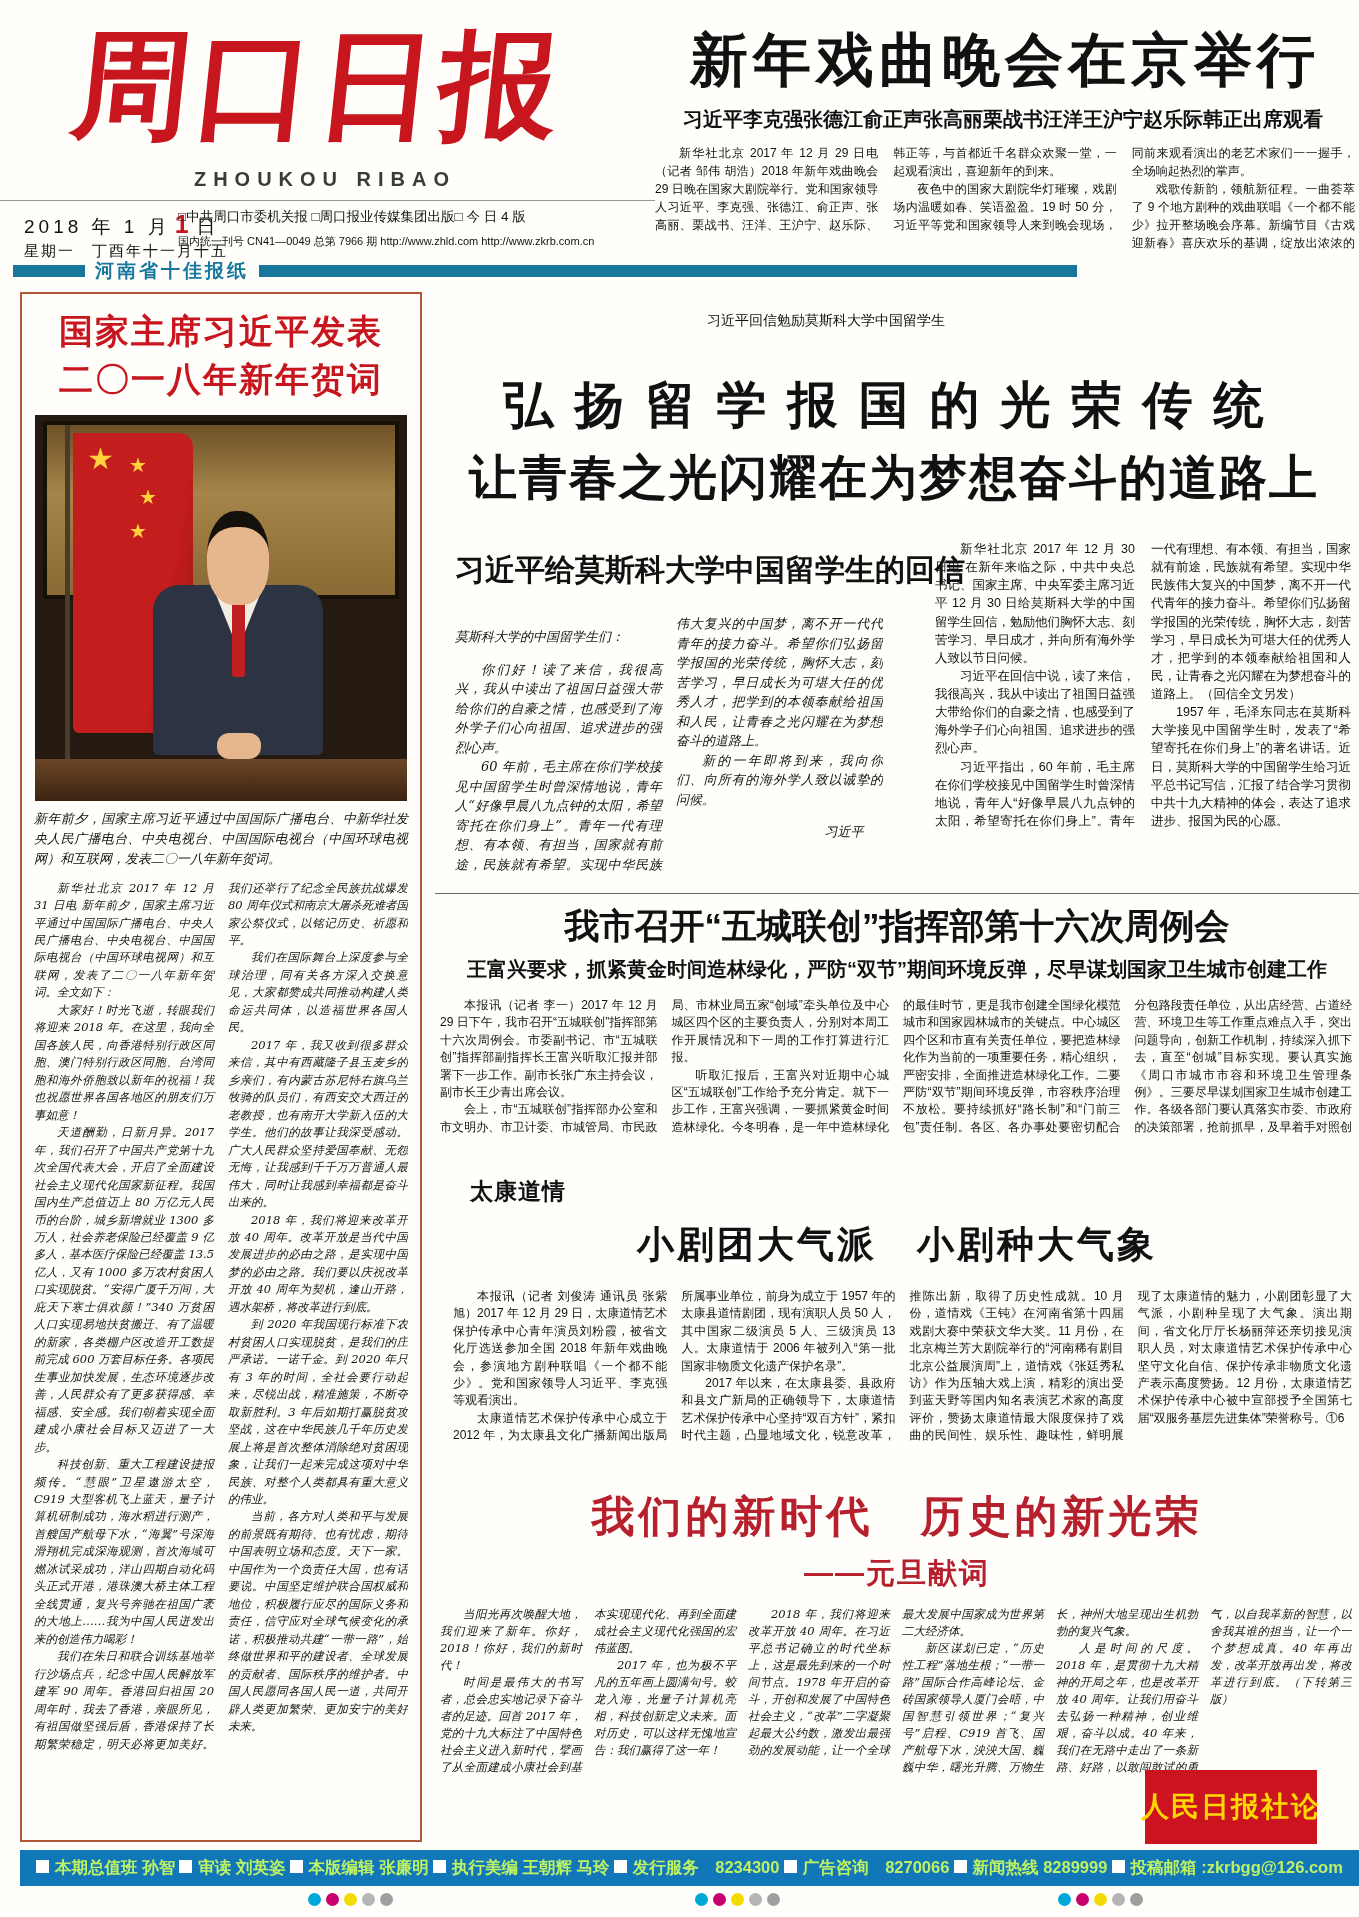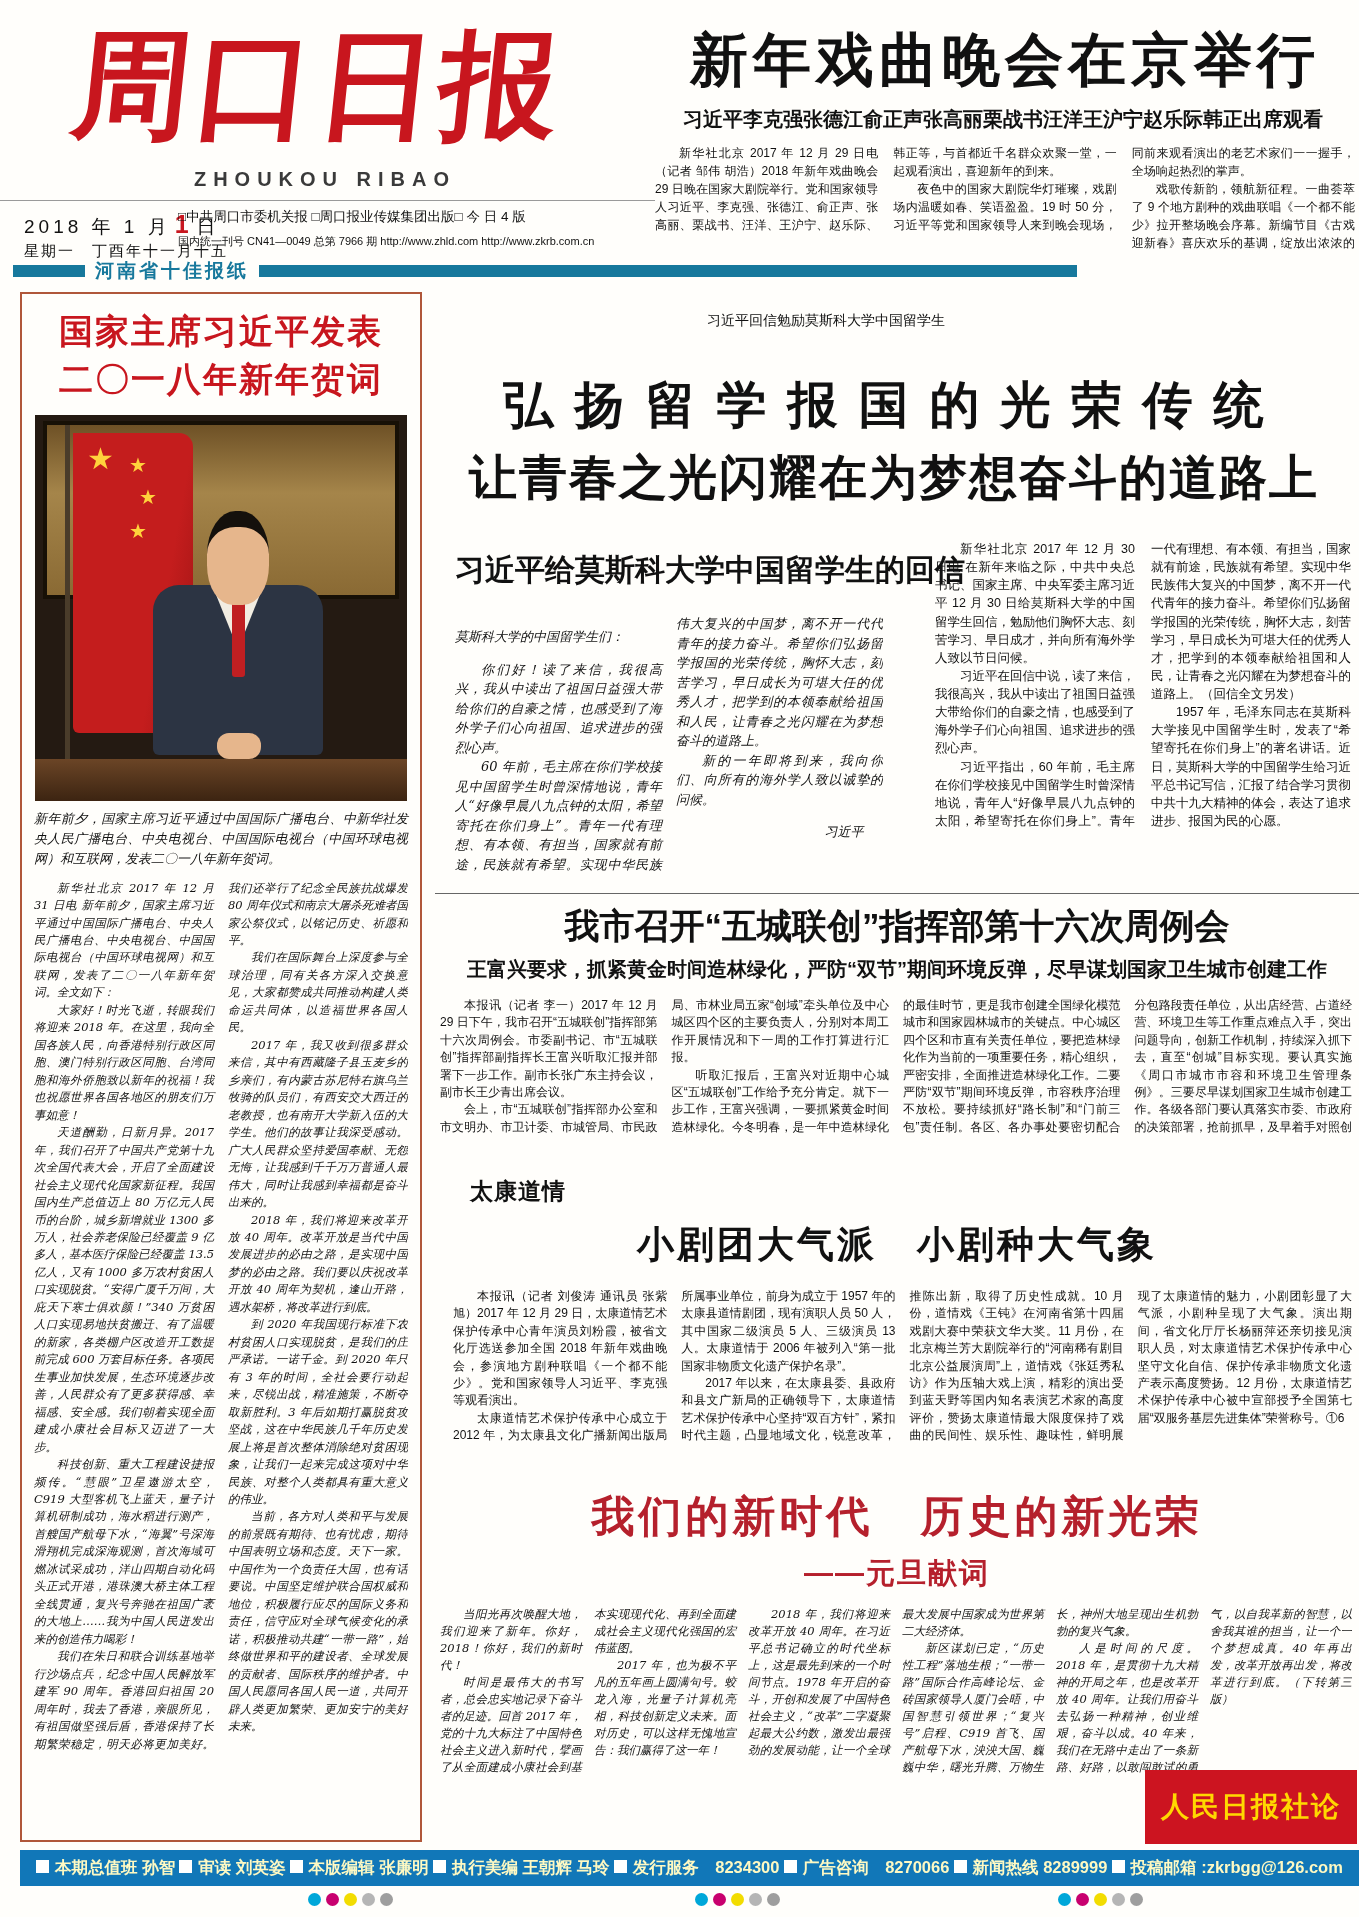--- a/index.html
+++ b/index.html
@@ -85,27 +85,27 @@
   .tk-body{left:453px;top:1288px;width:899px;height:188px;column-count:4;column-gap:14px;
     font-size:12px;line-height:1.45;text-align:justify;overflow:hidden;}
   
   .ed-title{left:435px;top:1488px;width:924px;text-align:center;font-size:43px;font-weight:bold;
     color:#b5202c;letter-spacing:4px;white-space:nowrap;}
   .ed-sub{left:435px;top:1554px;width:924px;text-align:center;font-size:29px;font-weight:bold;
     color:#b5202c;letter-spacing:2px;}
   .ed-body{left:440px;top:1606px;width:912px;height:238px;column-count:6;column-gap:12px;
     font-size:11.5px;line-height:1.48;text-align:justify;font-style:italic;
     font-family:"DejaVu Serif",serif;overflow:hidden;}
-  .rmrb-box{left:1145px;top:1770px;width:212px;height:74px;background:#cc1420;display:flex;
+  .rmrb-box{left:1145px;top:1770px;width:172px;height:74px;background:#cc1420;display:flex;
     align-items:center;justify-content:center;}
   .rmrb-box span{color:#ffd800;font-size:28px;font-weight:bold;letter-spacing:2px;white-space:nowrap;}
   
   .bottom-bar{left:20px;top:1850px;width:1339px;height:36px;background:#1177b8;display:flex;
     align-items:center;justify-content:space-around;padding:0 14px;box-sizing:border-box;}
-  .bar-item{color:#fef9c3;font-size:16.5px;font-weight:bold;white-space:nowrap;}
+  .bar-item{color:#bef264;font-size:16.5px;font-weight:bold;white-space:nowrap;}
   .bar-item .sq{display:inline-block;width:13px;height:13px;background:#fff;margin-right:6px;}
   .dots{top:1893px;display:flex;gap:5px;}
   .dot{width:13px;height:13px;border-radius:50%;}
   .dot.c{background:#00a7d9;} .dot.m{background:#c8006e;} .dot.y{background:#f2dc00;}
   .dot.g1{background:#b5b5b5;} .dot.g2{background:#9e9e9e;}
 </style>
 </head>
 <body>
 
 <div id="page">

